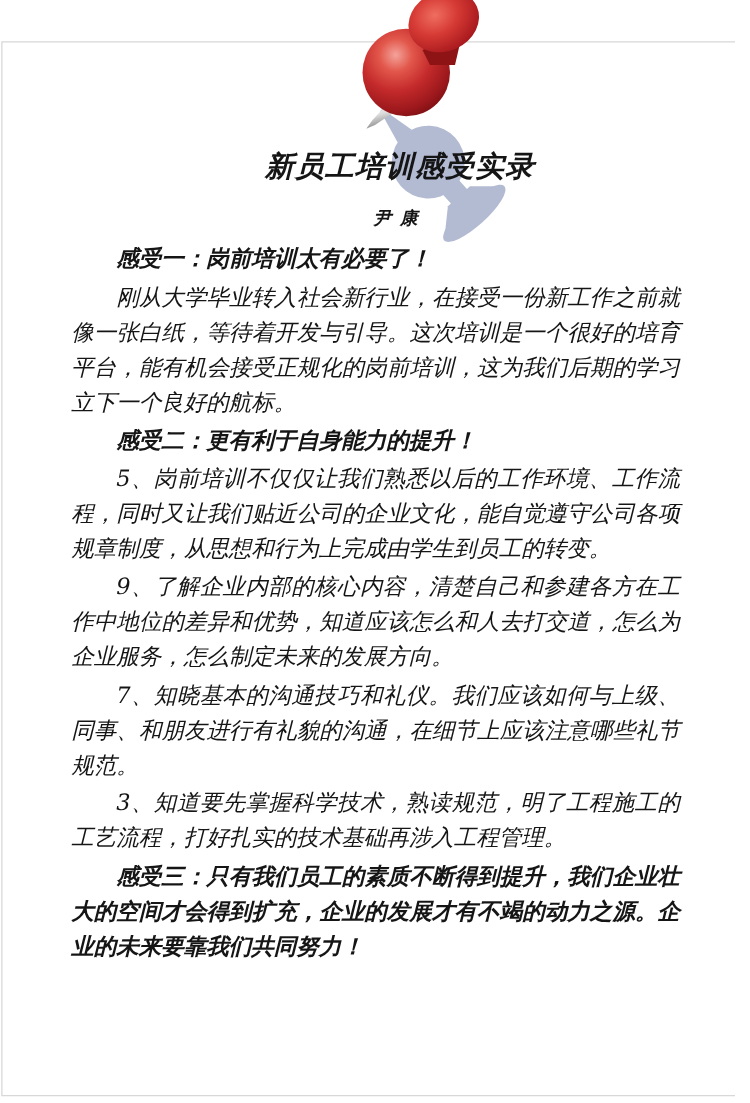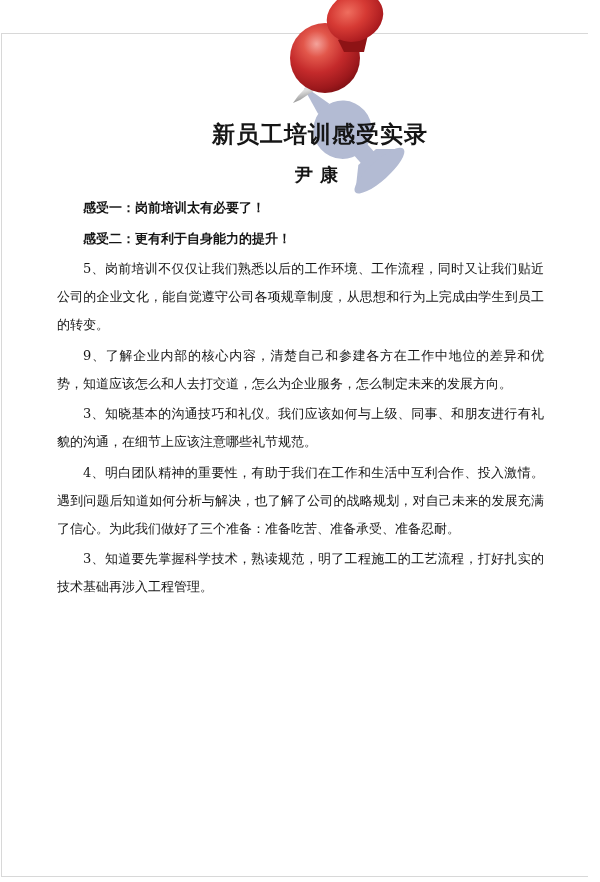--- a/index.html
+++ b/index.html
@@ -3,20 +3,21 @@
 <meta charset="utf-8">
 <style>
   html,body{margin:0;padding:0;background:#ffffff;}
   #screen{
     position:relative;
     width:588px;height:882px;
     background:#ffffff;
     overflow:hidden;
     font-family:"DejaVu Serif", serif;
     color:#151515;
+    font-style:italic;
   }
   .page{
     position:absolute;
     left:1px;top:33px;
     width:595px;height:842px;
     background:#ffffff;
     border:1px solid var(--border-color,#d8d8d8);
     z-index:1;
   }
   .pin-layer{
@@ -36,28 +37,28 @@
     margin:88px 0 0 40px;
     text-align:center;
     font-size:23px;
     font-weight:bold;
     letter-spacing:1px;
     line-height:26px;
   }
   .doc-author{
     margin:20px 0 0 40px;
     text-align:center;
-    font-size:18px;
+    font-size:14px;
     font-weight:bold;
     letter-spacing:7px;
     line-height:16px;
   }
   .doc-body{
     margin:11px 56px 0 57px;
-    font-size:13px;
+    font-size:18px;
     line-height:28px;
     text-align:justify;
   }
   .doc-body p{
     margin:0 0 2.5px 0;
     text-indent:2em;
   }
   .doc-body p.bold{font-weight:bold;}
 </style>
 </head>
@@ -104,22 +105,23 @@
     <polygon points="58,40 90,26 84,52 64,52" fill="#8e1315"></polygon>
 
     <ellipse cx="75" cy="17" rx="29" ry="24" transform="rotate(-24 75 17)" fill="url(#capGrad)"></ellipse>
   </svg>
 
   <div class="content">
     <div class="doc-title">新员工培训感受实录</div>
     <div class="doc-author">尹康</div>
     <div class="doc-body" id="doc-body">
         <p class="bold">感受一：岗前培训太有必要了！</p>
+        <p>刚从大学毕业转入社会新行业，在接受一份新工作之前就像一张白纸，等待着开发与引导。这次培训是一个很好的培育平台，能有机会接受正规化的岗前培训，这为我们后期的学习立下一个良好的航标。</p>
         <p class="bold">感受二：更有利于自身能力的提升！</p>
         <p>5、岗前培训不仅仅让我们熟悉以后的工作环境、工作流程，同时又让我们贴近公司的企业文化，能自觉遵守公司各项规章制度，从思想和行为上完成由学生到员工的转变。</p>
         <p>9、了解企业内部的核心内容，清楚自己和参建各方在工作中地位的差异和优势，知道应该怎么和人去打交道，怎么为企业服务，怎么制定未来的发展方向。</p>
-        <p>3、知晓基本的沟通技巧和礼仪。我们应该如何与上级、同事、和朋友进行有礼貌的沟通，在细节上应该注意哪些礼节规范。</p>
-        <p>4、明白团队精神的重要性，有助于我们在工作和生活中互利合作、投入激情。遇到问题后知道如何分析与解决，也了解了公司的战略规划，对自己未来的发展充满了信心。为此我们做好了三个准备：准备吃苦、准备承受、准备忍耐。</p>
+        <p>7、知晓基本的沟通技巧和礼仪。我们应该如何与上级、同事、和朋友进行有礼貌的沟通，在细节上应该注意哪些礼节规范。</p>
         <p>3、知道要先掌握科学技术，熟读规范，明了工程施工的工艺流程，打好扎实的技术基础再涉入工程管理。</p>
+        <p class="bold">感受三：只有我们员工的素质不断得到提升，我们企业壮大的空间才会得到扩充，企业的发展才有不竭的动力之源。企业的未来要靠我们共同努力！</p>
       </div>
   </div>
 
 </div>
 
 </body></html>

